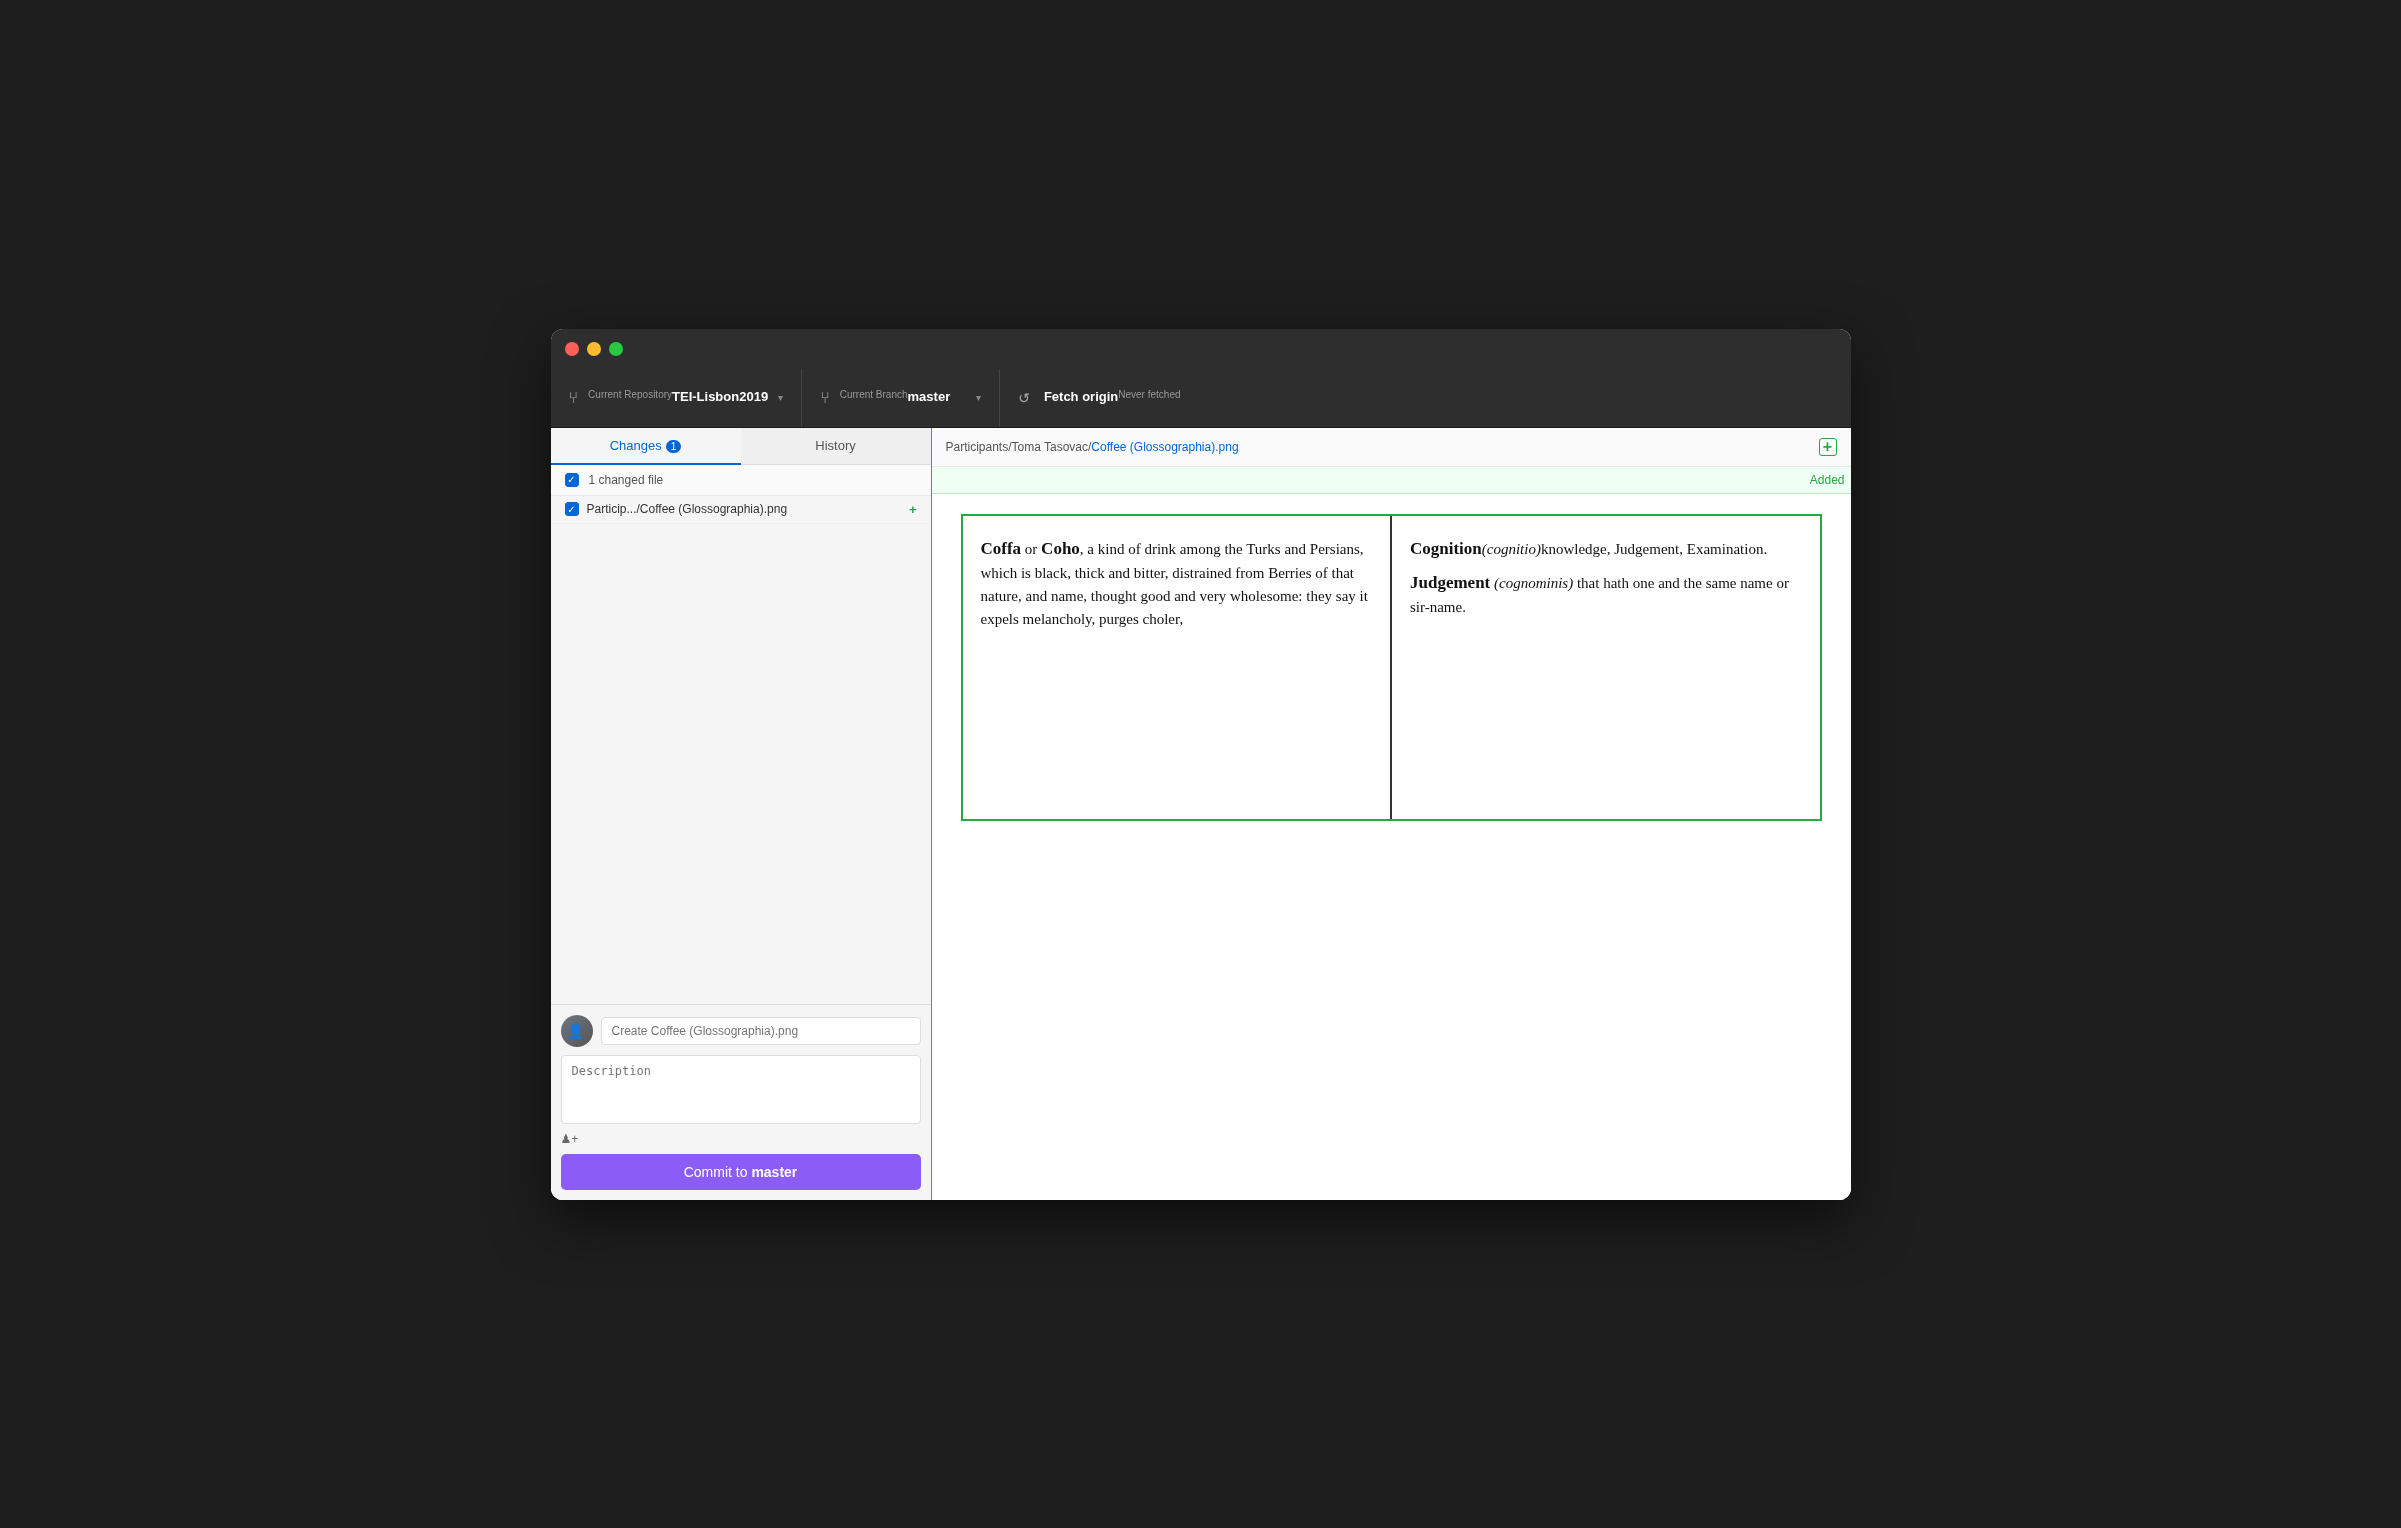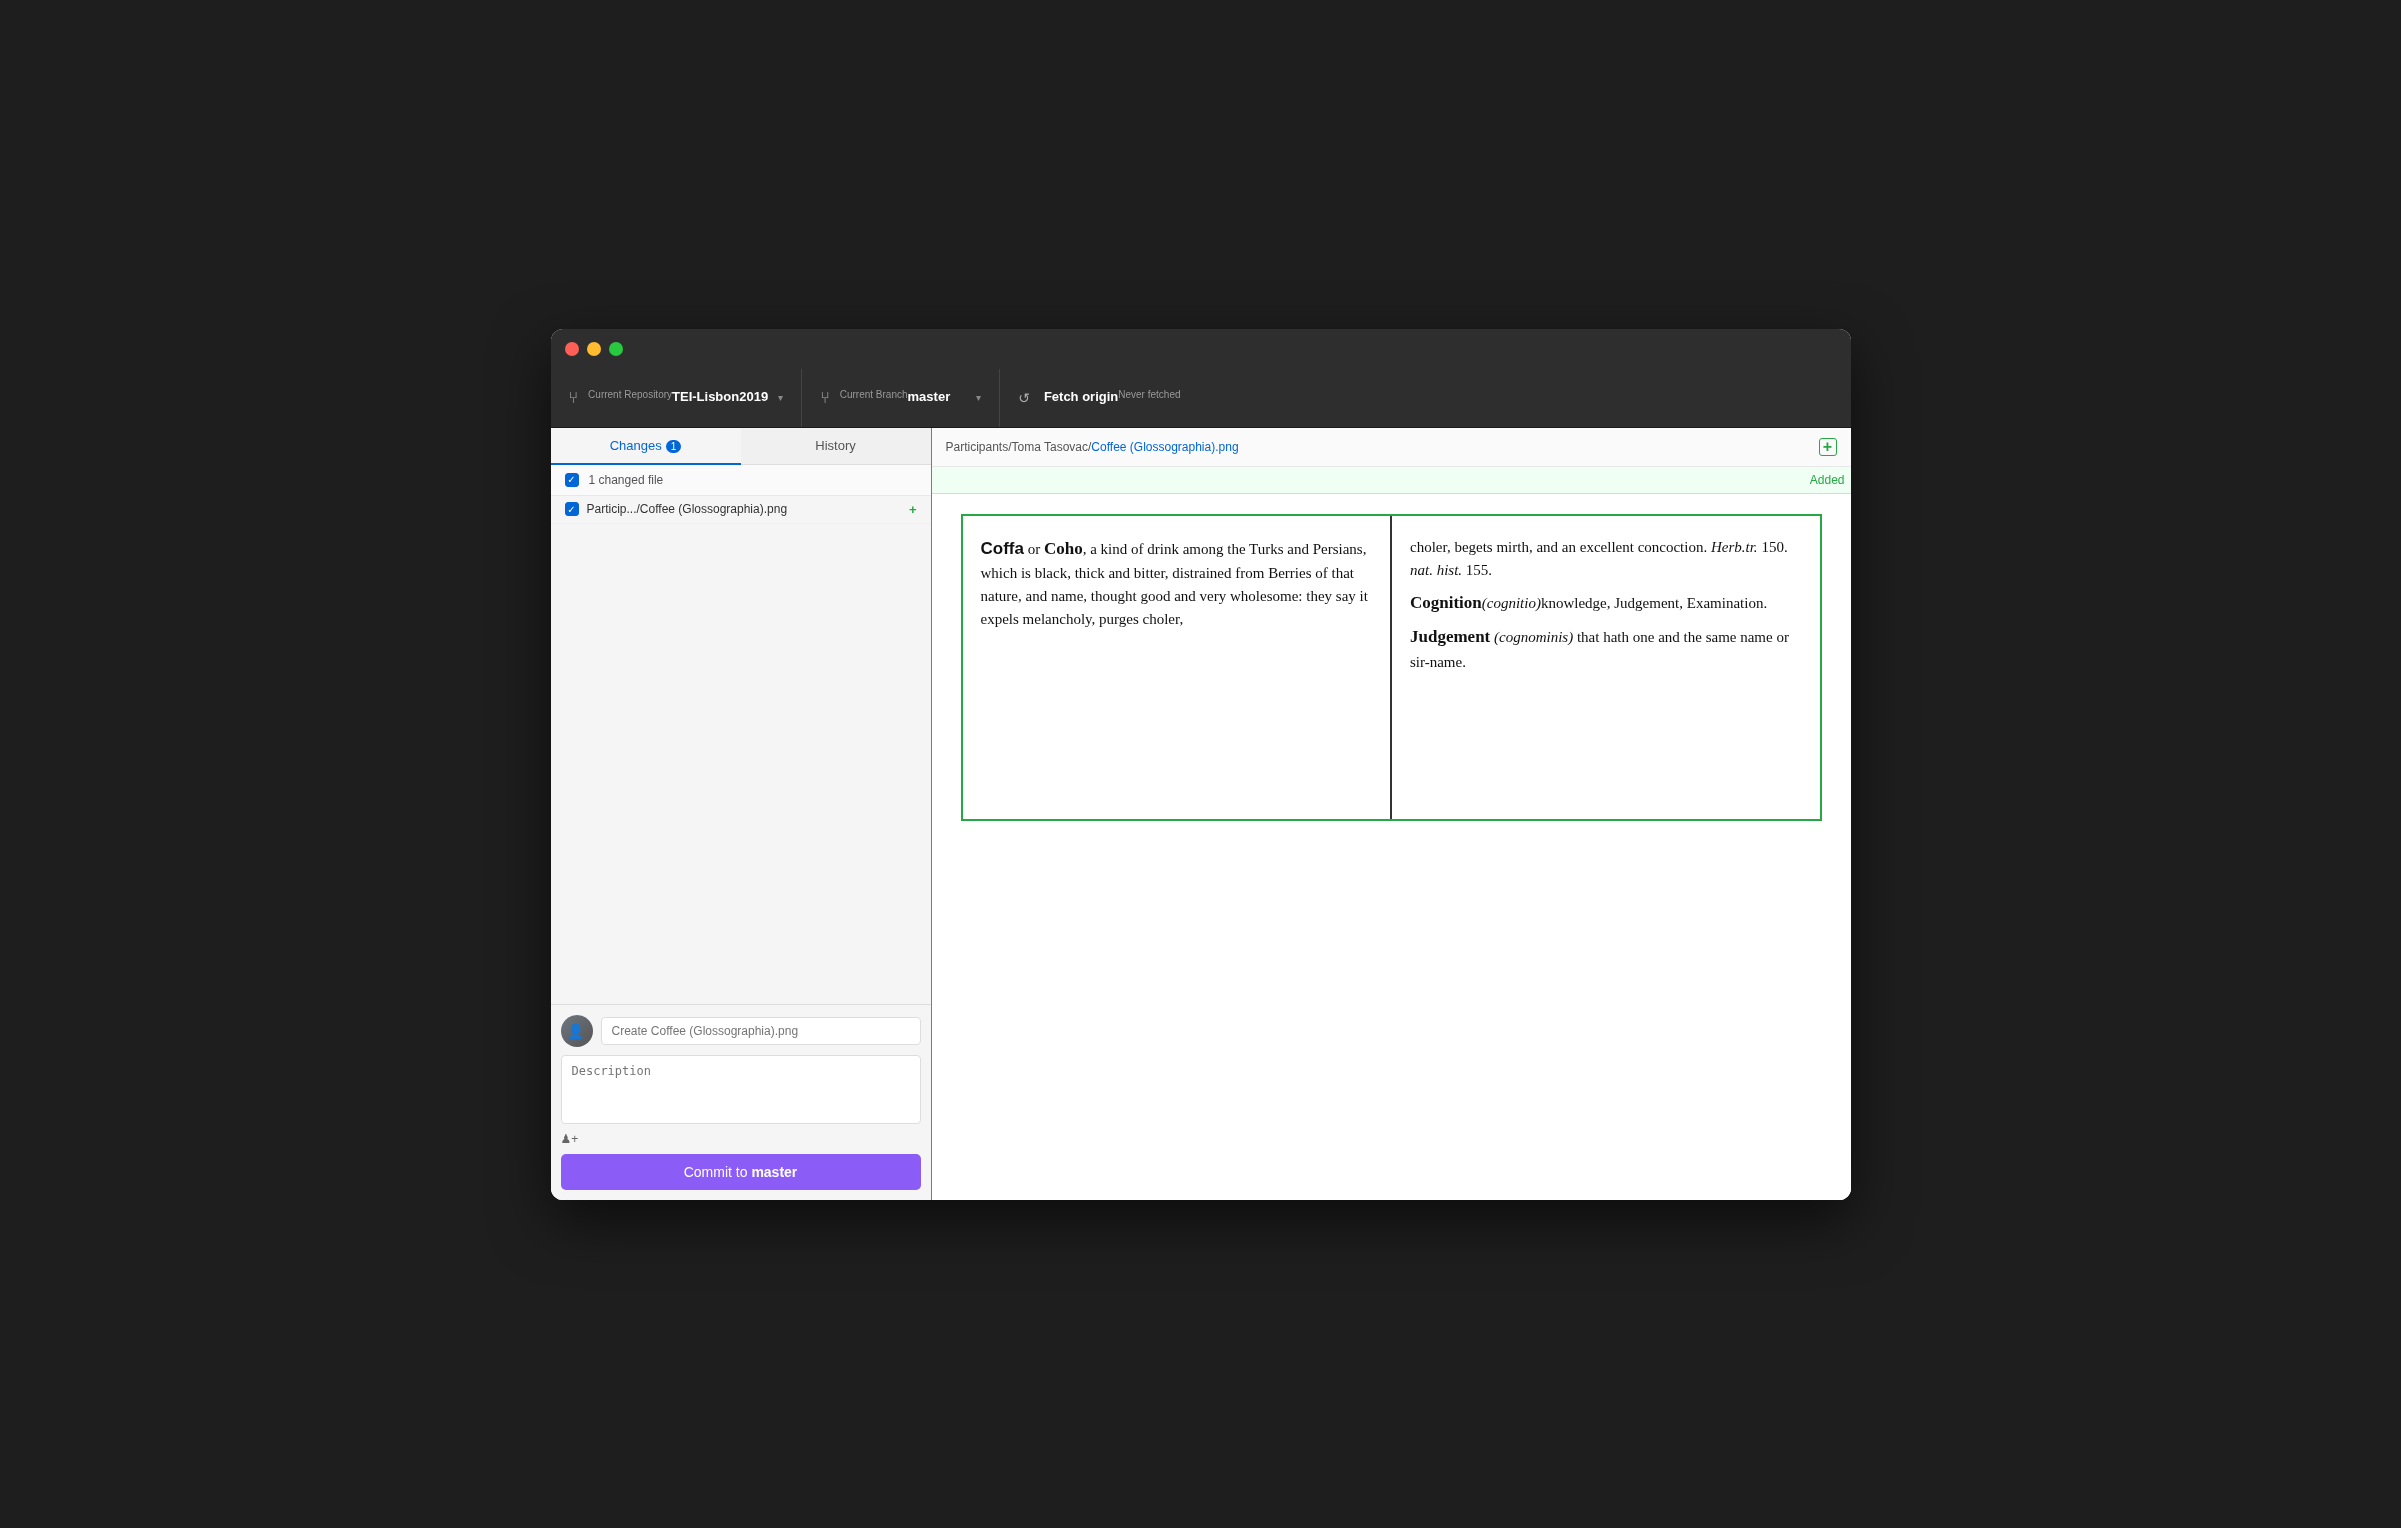--- a/index.html
+++ b/index.html
@@ -364,21 +364,21 @@
     }
     .book-text-right {
       flex: 1;
       padding: 20px 18px;
       font-family: 'Times New Roman', serif;
       font-size: 15px;
       line-height: 1.55;
       color: #111;
     }
     .old-style {
-      font-family: Liberation Sans, sans-serif;
+      font-family: Liberation Serif, serif;
     }
     .black-letter {
       font-weight: bold;
       font-size: 17px;
     }
     .italic-text {
       font-style: italic;
     }
   </style>
 </head>
@@ -478,21 +478,20 @@
 
       <div class="diff-area">
         <div class="diff-added-header">Added</div>
 
         <div class="image-preview-container">
           <div class="book-image">
             <div class="book-text-left">
               <span class="black-letter old-style">Coffa</span> <span style="font-family:'Times New Roman',serif; font-size:15px;">or <span class="black-letter">Coho</span>, a kind of drink among the Turks and Persians, which is black, thick and bitter, distrained from Berries of that nature, and name, thought good and very wholesome: they say it expels melancholy, purges choler,</span>
             </div>
             <div class="book-text-right">
-              <p style="font-family:'Times New Roman',serif; font-size:15px; margin-bottom: 8px;">choler, begets mirth, and an excellent concoction. <span class="italic-text">Herb.tr.</span> 150. <span class="italic-text">nat. hist.</span> 155.</p>
               <p style="font-family:'Times New Roman',serif; font-size:15px; margin-bottom: 8px;"><span class="black-letter">Cognition</span><span class="italic-text">(cognitio)</span>knowledge, Judgement, Examination.</p>
               <p style="font-family:'Times New Roman',serif; font-size:15px;"><span class="black-letter">Judgement</span> <span class="italic-text">(cognominis)</span> that hath one and the same name or sir-name.</p>
             </div>
           </div>
         </div>
       </div>
     </div>
   </div>
 </div>
 

